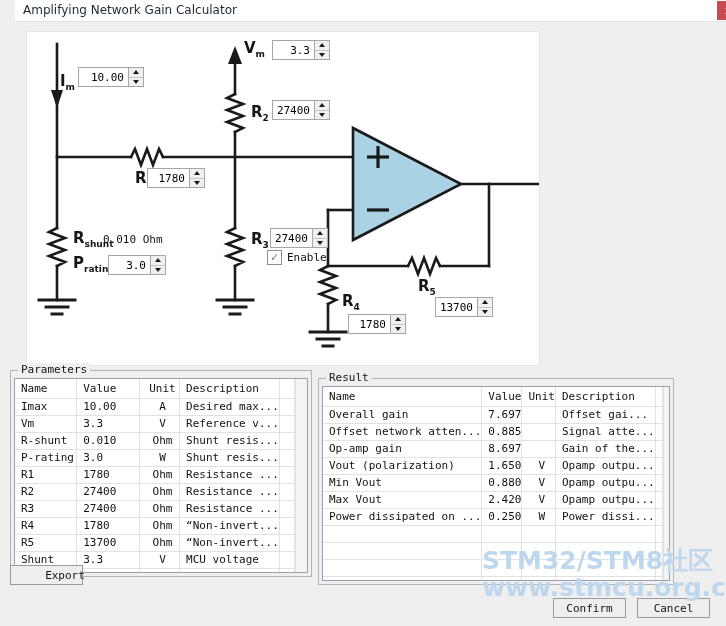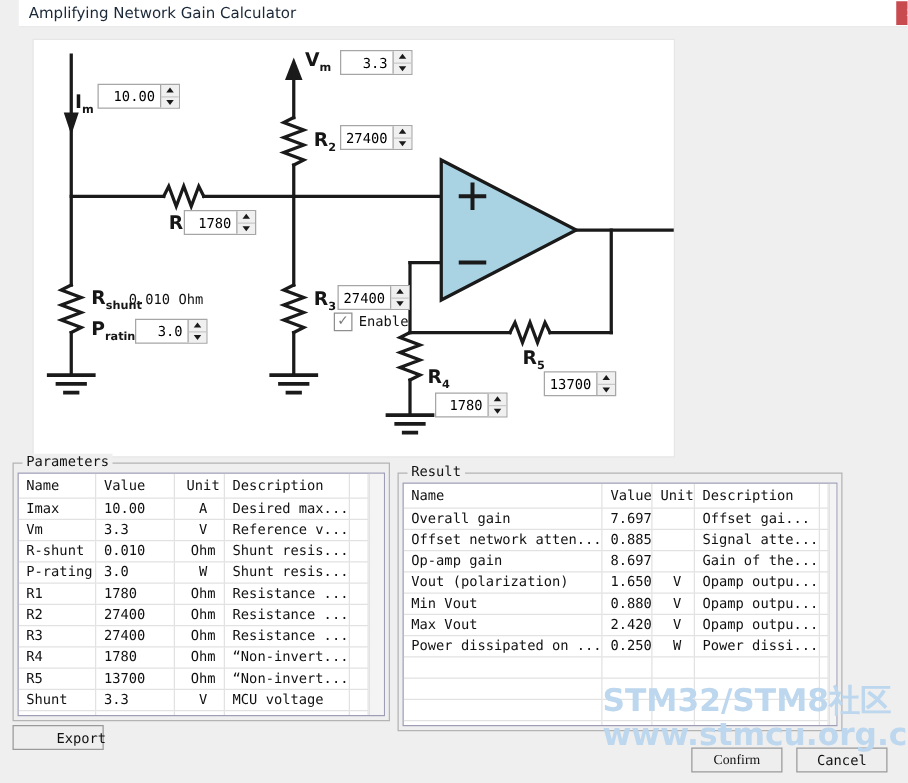--- a/index.html
+++ b/index.html
@@ -561,20 +561,20 @@
             <td></td>
           </tr>
         </tbody>
     </table>
     <div class="vscroll">
         <div class="thumb"></div>
       </div>
   </div>
 </div>
 
-<div class="btn" id="export-btn" style="left:10px;top:580px;width:73px;height:20px;padding-left:37px;">Export</div>
-<div class="btn" id="confirm-btn" style="left:553px;top:598px;width:73px;height:20px;font-family:Liberation Serif, serif;">Confirm</div>
+<div class="btn" id="export-btn" style="left:10px;top:565px;width:73px;height:20px;padding-left:37px;">Export</div>
+<div class="btn" id="confirm-btn" style="left:553px;top:598px;width:73px;height:20px;">Confirm</div>
 <div class="btn" id="cancel-btn" style="left:637px;top:598px;width:73px;height:20px;">Cancel</div>
 
 <div id="watermark">
   <div id="wm1">STM32/STM8社区</div>
   <div id="wm2">www.stmcu.org.cn</div>
 </div>
 
 </body></html>

